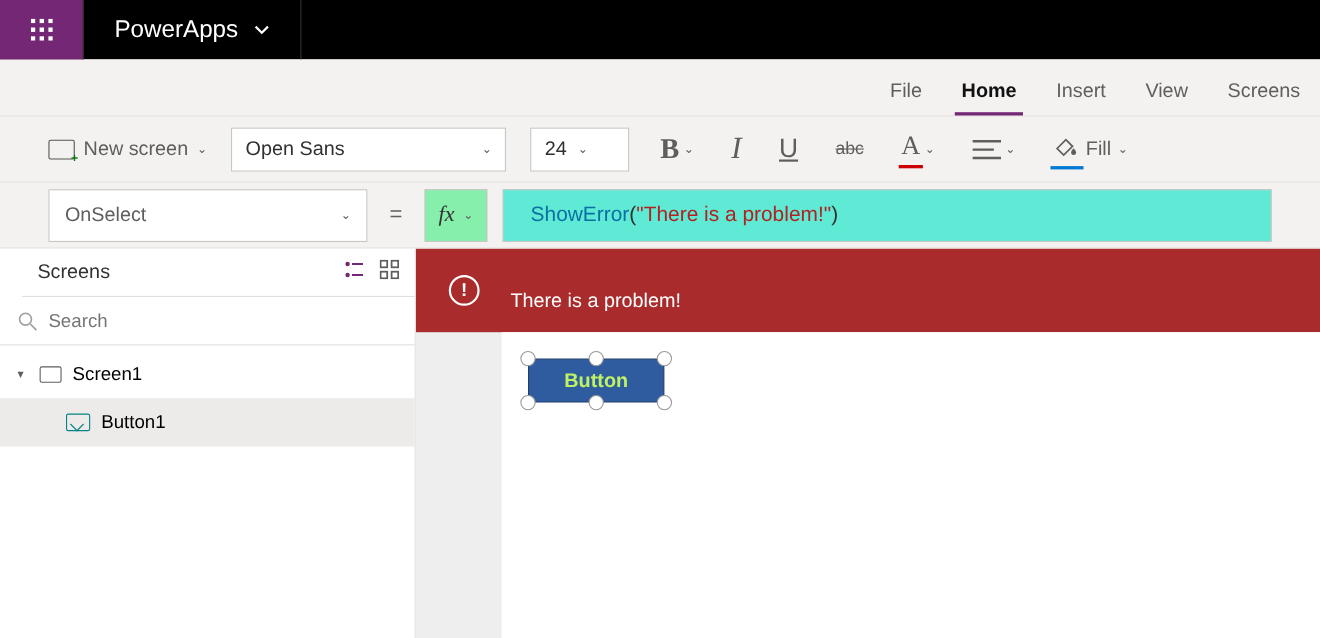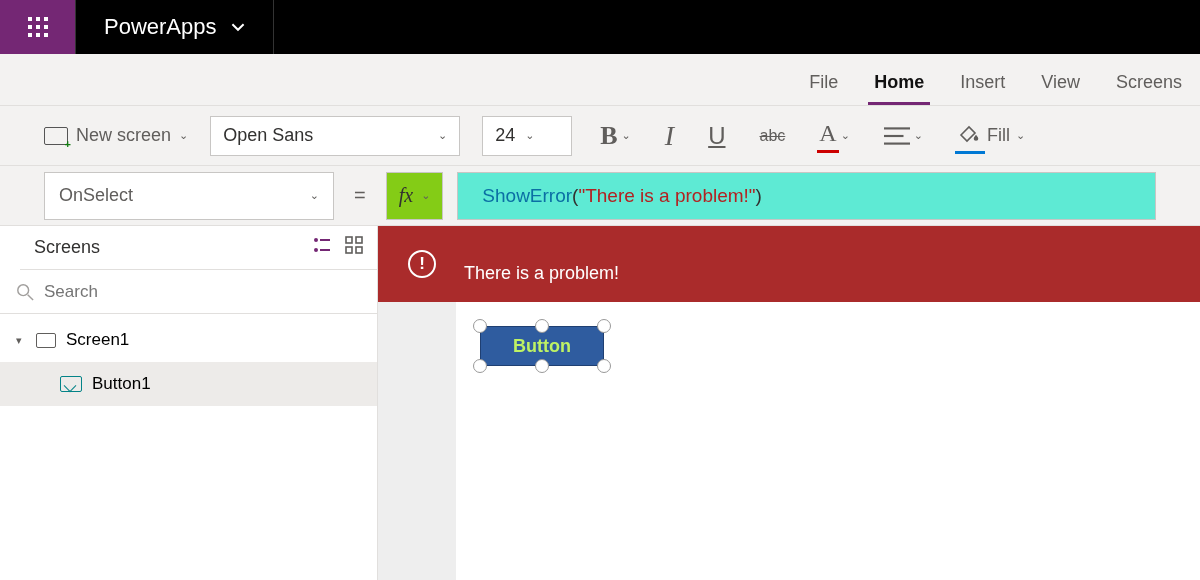--- a/index.html
+++ b/index.html
@@ -64,21 +64,21 @@
 
   
   .formula-row {
     height: 60px; background:#f3f2f1; border-bottom:1px solid #e1dfdd;
     display:flex; align-items:center; padding: 0 44px; gap: 14px;
   }
   .prop-dd { width: 290px; height:48px; background:#fff; border:1px solid #c8c6c4;
     display:flex; align-items:center; justify-content:space-between; padding:0 14px; font-size:18px; color:#605e5c;
   }
   .eq { font-size:20px; color:#605e5c; padding:0 6px;}
-  .fx-dd { height:48px; background:#84cc16; border:1px solid #c8c6c4; display:flex; align-items:center; padding:0 12px; gap:8px; cursor:pointer;}
+  .fx-dd { height:48px; background:#86efac; border:1px solid #c8c6c4; display:flex; align-items:center; padding:0 12px; gap:8px; cursor:pointer;}
   .fx-text { font-family:"Times New Roman",serif; font-style:italic; font-size:20px; color:#323130; }
   .formula-input {
     flex:1; height:48px; background:#5eead4; border:1px solid #c8c6c4; display:flex; align-items:center;
     padding:0 24px; font-family: Consolas, monospace; font-size:19px;
   }
   .tok-fn { color:#0b6fa4; }
   .tok-paren { color:#323130; }
   .tok-str { color:#b22222; }
 
   

